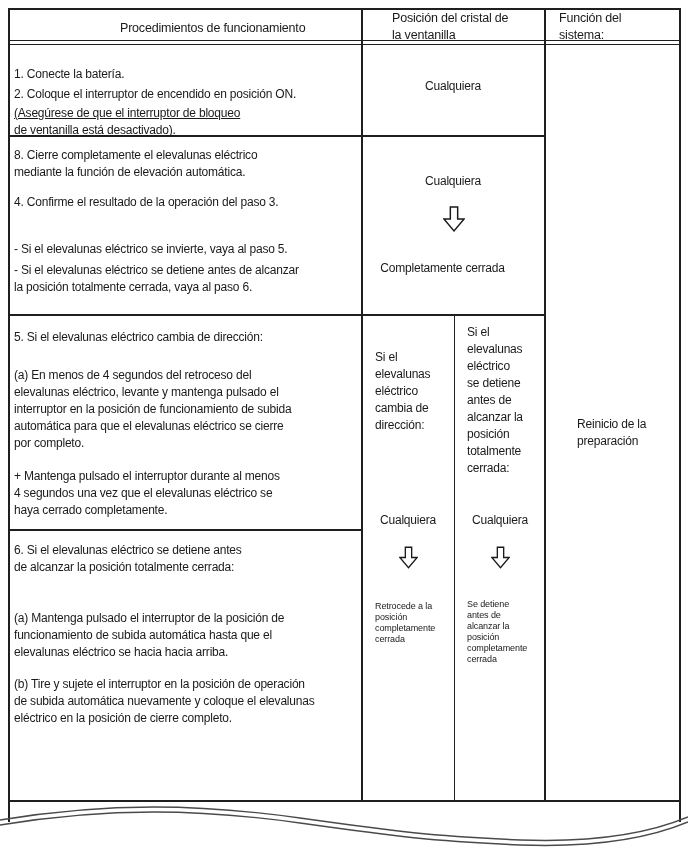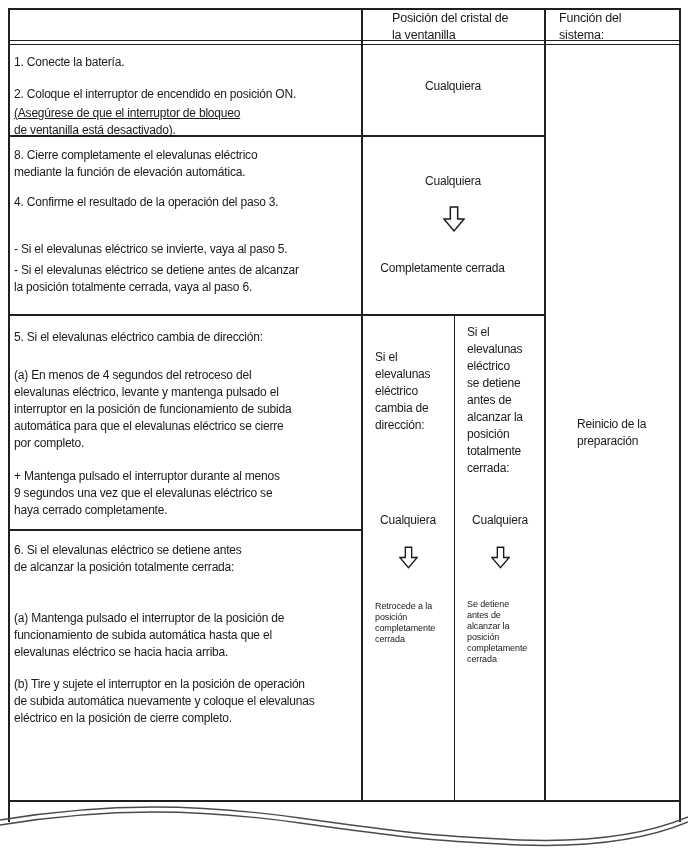--- a/index.html
+++ b/index.html
@@ -30,26 +30,27 @@
   <div class="hline" style="left:8px;top:314px;width:538px;height:2px;"></div>
   <div class="hline" style="left:8px;top:529px;width:355px;height:2px;"></div>
   <div class="hline" style="left:8px;top:800px;width:673px;height:2px;"></div>
 
   <div class="vline" style="left:8px;top:8px;width:2px;height:814px;"></div>
   <div class="vline" style="left:679px;top:8px;width:2px;height:814px;"></div>
   <div class="vline" style="left:361px;top:8px;width:2px;height:794px;"></div>
   <div class="vline" style="left:544px;top:8px;width:2px;height:794px;"></div>
   <div class="vline" style="left:454px;top:315px;width:1px;height:486px;"></div>
 
+  <div class="t hd" style="left:120px;top:20px;">Procedimientos de funcionamiento</div>
   <div class="t hd" style="left:392px;top:10px;">Posición del cristal de
 la ventanilla</div>
   <div class="t hd" style="left:559px;top:10px;">Función del
 sistema:</div>
 
-  <div class="t" style="left:14px;top:54px;">1. Conecte la batería.</div>
+  <div class="t" style="left:14px;top:66px;">1. Conecte la batería.</div>
   <div class="t" style="left:14px;top:86px;">2. Coloque el interruptor de encendido en posición ON.</div>
   <div class="t" style="left:14px;top:105px;text-decoration:underline;">(Asegúrese de que el interruptor de bloqueo
 de ventanilla está desactivado).</div>
   <div class="t center" style="left:362px;top:78px;width:182px;">Cualquiera</div>
 
   <div class="t" style="left:14px;top:147px;">8. Cierre completamente el elevalunas eléctrico
 mediante la función de elevación automática.</div>
   <div class="t" style="left:14px;top:194px;text-align:center;">4. Confirme el resultado de la operación del paso 3.</div>
   <div class="t" style="left:14px;top:229px;margin-top:12px;">- Si el elevalunas eléctrico se invierte, vaya al paso 5.</div>
   <div class="t" style="left:14px;top:262px;">- Si el elevalunas eléctrico se detiene antes de alcanzar
@@ -63,21 +64,21 @@
   </div>
   <div class="t center" style="left:362px;top:260px;width:161px;">Completamente cerrada</div>
 
   <div class="t" style="left:14px;top:329px;">5. Si el elevalunas eléctrico cambia de dirección:</div>
   <div class="t" style="left:14px;top:367px;">(a) En menos de 4 segundos del retroceso del
 elevalunas eléctrico, levante y mantenga pulsado el
 interruptor en la posición de funcionamiento de subida
 automática para que el elevalunas eléctrico se cierre
 por completo.</div>
   <div class="t" style="left:14px;top:468px;">+ Mantenga pulsado el interruptor durante al menos
-9 segundos una vez que el elevalunas eléctrico se
+4 segundos una vez que el elevalunas eléctrico se
 haya cerrado completamente.</div>
 
   <div class="t" style="left:14px;top:542px;">6. Si el elevalunas eléctrico se detiene antes
 de alcanzar la posición totalmente cerrada:</div>
   <div class="t" style="left:14px;top:610px;">(a) Mantenga pulsado el interruptor de la posición de
 funcionamiento de subida automática hasta que el
 elevalunas eléctrico se hacia hacia arriba.</div>
   <div class="t" style="left:14px;top:676px;">(b) Tire y sujete el interruptor en la posición de operación
 de subida automática nuevamente y coloque el elevalunas
 eléctrico en la posición de cierre completo.</div>

